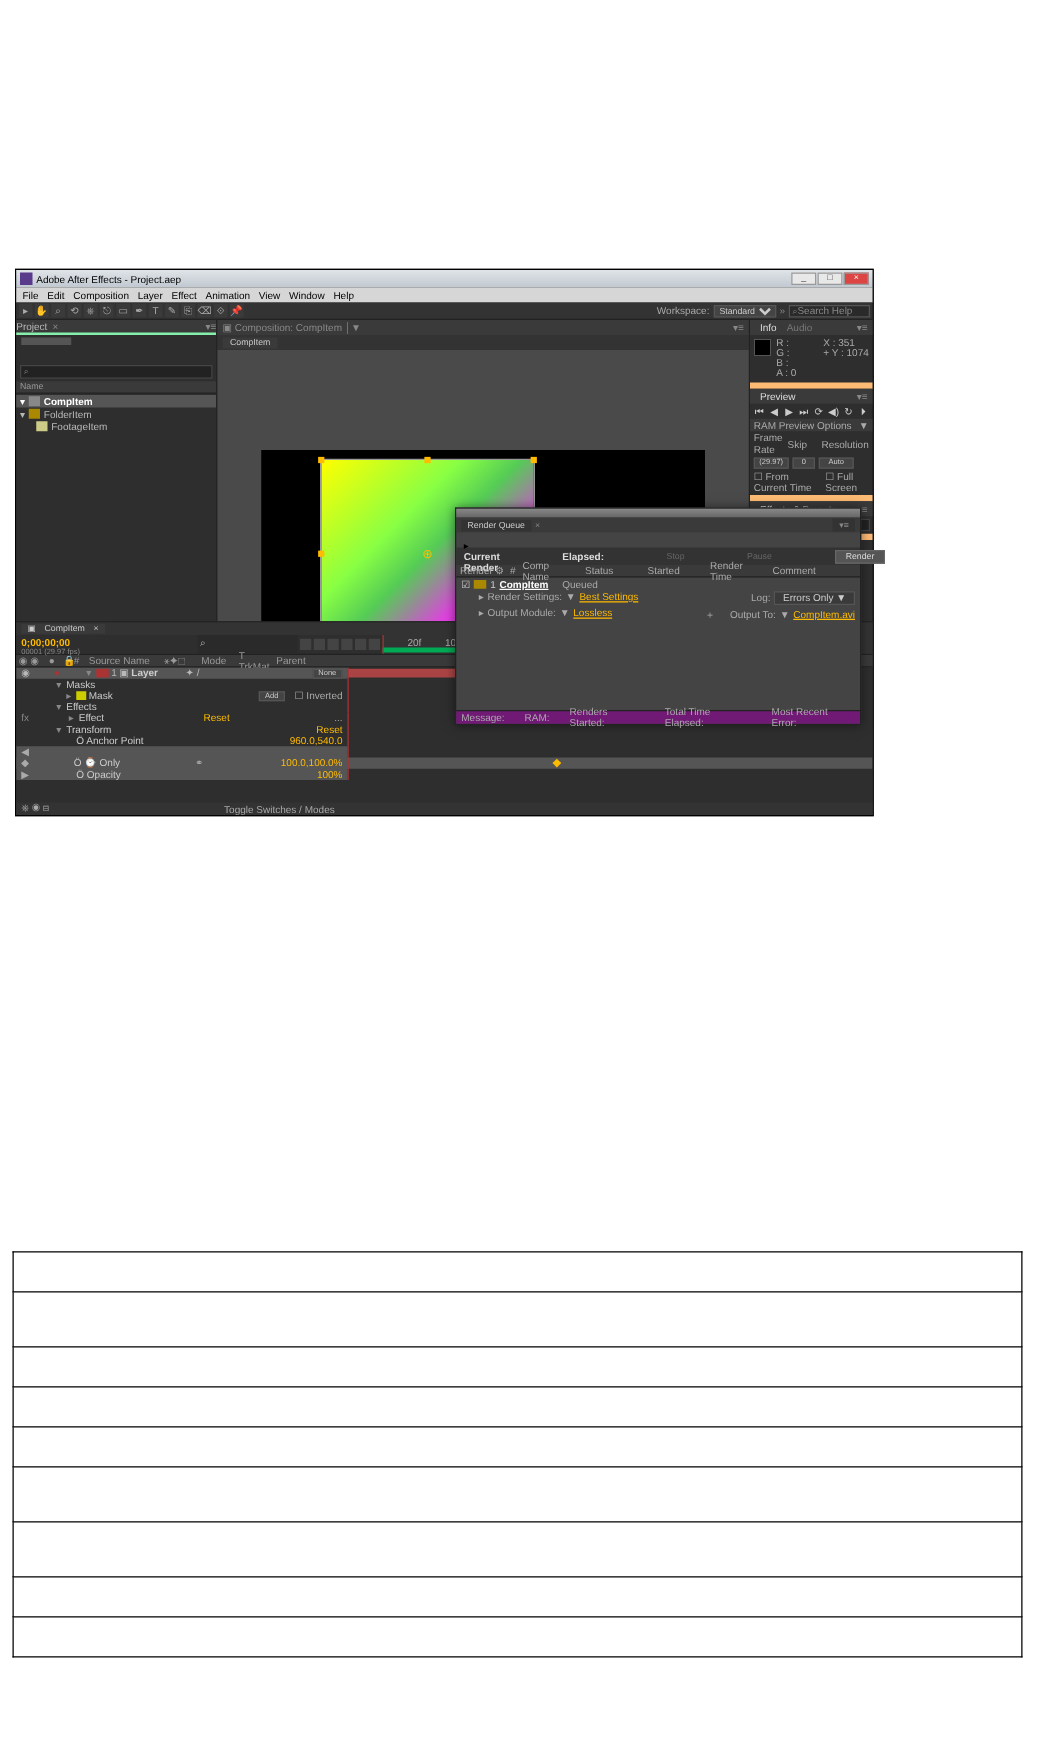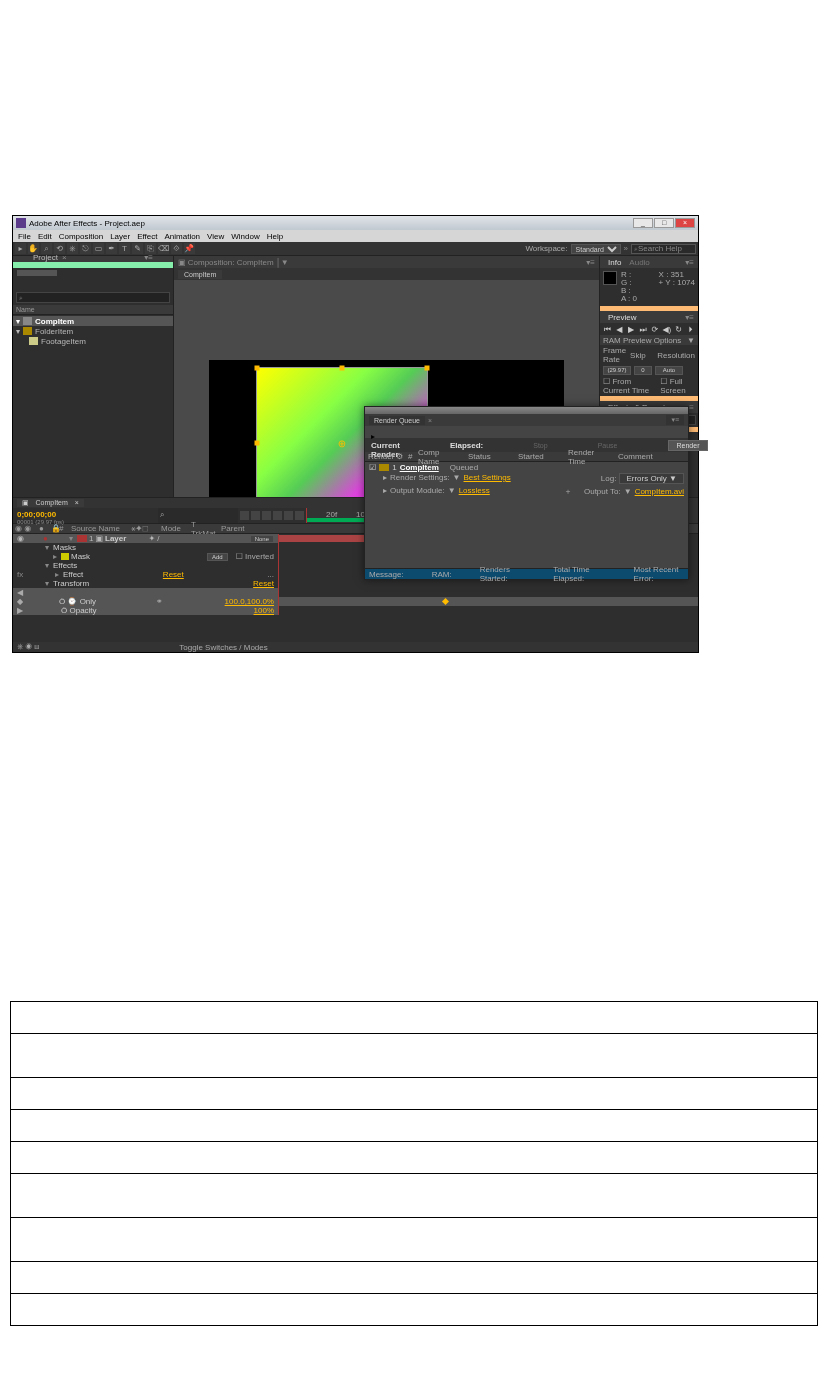--- a/index.html
+++ b/index.html
@@ -11,21 +11,21 @@
 .wbtn{width:20px;height:10px;background:#e8e8e8;border:1px solid #999;font-size:7px;text-align:center;line-height:8px;color:#333}
 .wbtn.close{background:#d44;color:#fff}
 .menubar{height:12px;background:#d6d6d6;display:flex;gap:7px;padding:0 5px;align-items:center;color:#000;font-size:8px}
 .toolbar{height:14px;background:#333;border-bottom:1px solid #222;display:flex;align-items:center;padding:0 2px;gap:2px}
 .tool{width:11px;height:11px;background:#3a3a3a;color:#aaa;text-align:center;line-height:11px;font-size:8px}
 .toolbar .ws{margin-left:auto;color:#aaa;font-size:7px;display:flex;align-items:center;gap:3px}
 .ws select{font-size:7px;background:#444;color:#ccc;border:1px solid #555;width:50px;height:10px}
 .search-help{width:65px;height:10px;background:#2a2a2a;border:1px solid #555;color:#888;font-size:7px;padding:0 2px;display:flex;align-items:center}
 .main{display:flex;height:calc(100% - 14px - 12px - 14px)}
 .left-col{width:160px;display:flex;flex-direction:column;background:#2e2e2e}
-.panel-tab{height:12px;background:#3a3a3a;border-bottom:6px solid #86efac;display:flex;align-items:flex-end;padding:0 20px;font-size:7px}
+.panel-tab{height:12px;background:#3a3a3a;border-bottom:2px solid #86efac;display:flex;align-items:center;padding:0 0;font-size:7px}
 .panel-tab .x{margin-left:4px;color:#888}
 .proj-head{display:flex;padding:4px;gap:4px}
 .proj-thumb{width:30px;height:24px;background:linear-gradient(135deg,#ff0,#0f0 50%,#f0f);border:1px solid #555}
 .proj-info{font-size:7px;color:#ccc;line-height:9px}
 .proj-info b{color:#fff}
 .proj-search{height:11px;margin:14px 3px 2px;background:#222;border:1px solid #444;font-size:7px;padding:0 2px;color:#888;line-height:9px}
 .proj-hdr{height:10px;background:#3a3a3a;font-size:7px;padding:0 3px;color:#999;border-bottom:1px solid #222;display:flex;align-items:center}
 .proj-list{padding:1px 0}
 .proj-item{height:10px;display:flex;align-items:center;padding:0 3px;font-size:7px;gap:3px}
 .proj-item.sel{background:#555;color:#fff}
@@ -83,21 +83,21 @@
 .tl-row .track{flex:1;height:9px;position:relative}
 .tl-row.layer .label-area{background:#3a3a3a}
 .tl-row.layer.sel .label-area{background:#555}
 .layer-bar{position:absolute;background:#a33;height:7px;top:1px}
 .kf{position:absolute;width:5px;height:5px;background:#fb0;transform:rotate(45deg);top:2px}
 .tl-row .ind{width:8px}
 .tl-row .ind3{width:24px}
 .tl-row .ind4{width:32px}
 .tl-row .exp{width:8px;text-align:center;color:#888}
 .tl-row .prop{color:#ccc}
-.tl-row .val{color:#fb0;margin-left:auto;margin-right:4px;text-decoration:underline}
+.tl-row .val{color:#fb0;margin-left:auto;margin-right:4px;}
 .tl-row .val.nolink{color:#aaa;text-decoration:none}
 .tl-row .mode{color:#ccc;background:#444;padding:0 4px;margin-left:auto;margin-right:4px;font-size:6px;border:1px solid #555}
 .tl-foot{height:10px;background:#333;font-size:6px;color:#aaa;display:flex;align-items:center;padding:0 4px}
 .tl-foot .switches{margin-left:140px}
 .tl-marker{position:absolute;top:0;bottom:0;width:1px;background:#a33}
 .render-queue{position:absolute;left:364px;top:406px;width:325px;height:174px;background:#444;border:1px solid #222;box-shadow:0 0 8px rgba(0,0,0,.5)}
 .rq-titlebar{height:7px;background:linear-gradient(#888,#666)}
 .rq-tabs{height:12px;background:#3a3a3a;display:flex;align-items:center;padding:0 4px}
 .rq-tabs span{background:#333;padding:1px 5px;font-size:7px;color:#ccc}
 .rq-tabs .x{margin-left:3px;color:#888;background:none;padding:0}
@@ -107,21 +107,21 @@
 .rq-cols{height:10px;background:#3a3a3a;display:flex;font-size:6px;color:#aaa;align-items:center;border-bottom:1px solid #222}
 .rq-cols>div{padding:0 3px}
 .rq-item{padding:1px 4px;font-size:7px;color:#ccc}
 .rq-item-head{display:flex;align-items:center;gap:3px}
 .rq-item-head .nm{color:#fff;font-weight:bold;text-decoration:underline}
 .rq-item-head .st{margin-left:8px;color:#aaa}
 .rq-sub{display:flex;padding:1px 0 1px 14px;font-size:6px;color:#aaa;gap:3px}
 .rq-sub .lnk{color:#fb0;text-decoration:underline}
 .rq-sub .right{margin-left:auto;display:flex;gap:3px;align-items:center}
 .rq-sub .dd{background:#3a3a3a;border:1px solid #555;padding:0 6px;color:#ccc}
-.rq-foot{position:absolute;bottom:0;left:0;right:0;height:11px;background:#0c4a6e;display:flex;font-size:6px;color:#aaa;align-items:center;padding:0 4px;gap:28px;border-top:1px solid #222}
+.rq-foot{position:absolute;bottom:0;left:0;right:0;height:11px;background:#701a75;display:flex;font-size:6px;color:#aaa;align-items:center;padding:0 4px;gap:16px;border-top:1px solid #222}
 .doc-table{position:absolute;left:10px;top:1001px;width:808px;border-collapse:collapse}
 .doc-table td{border:1px solid #000;height:32px}
 .doc-table tr:nth-child(2) td,.doc-table tr:nth-child(6) td,.doc-table tr:nth-child(7) td{height:44px}
 </style>
 </head>
 <body>
 
 <div class="app">
   <div class="titlebar">
     <div class="ae-icon"></div>
@@ -414,20 +414,31 @@
             <span class="val">Reset</span>
           </div>
         <div class="track">
             <div class="tl-marker" style="left:0"></div>
           </div>
       </div>
       <div class="tl-row">
         <div class="label-area">
             <span class="ind4"></span>
             <span class="ind"></span>
+            <span class="prop">Ö <span>Anchor Point</span></span>
+            <span class="val">960.0,540.0</span>
+          </div>
+        <div class="track">
+            <div class="tl-marker" style="left:0"></div>
+          </div>
+      </div>
+      <div class="tl-row">
+        <div class="label-area">
+            <span class="ind4"></span>
+            <span class="ind"></span>
             <span class="prop">Ö <span>Position</span></span>
             <span class="val">960.0,540.0</span>
           </div>
         <div class="track">
             <div class="tl-marker" style="left:0"></div>
           </div>
       </div>
       <div class="tl-row layer sel" style="background:#555">
         <div class="label-area" style="background:#555">
             <span style="width:14px;color:#aaa">◀ ◆ ▶</span>

